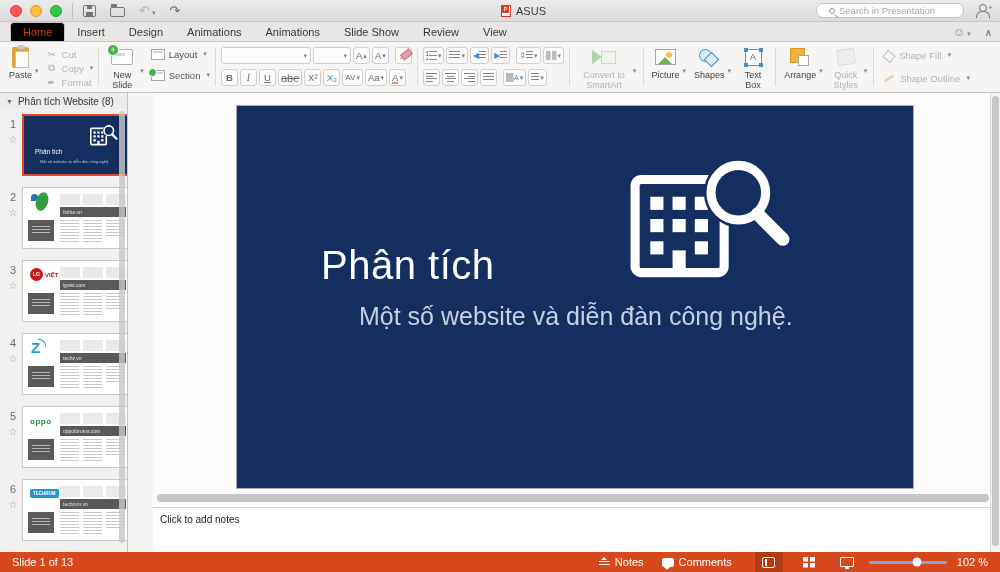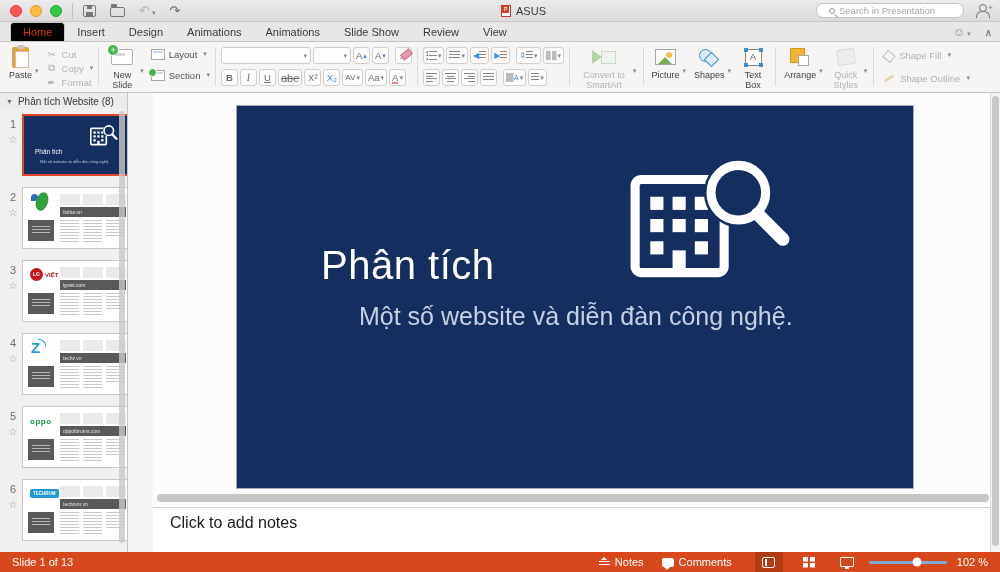--- a/index.html
+++ b/index.html
@@ -154,21 +154,21 @@
 
   
   .editor { position:absolute; top:93px; left:153px; width:847px; height:459px; background:#fcfcfc; }
   .slide { position:absolute; left:83px; top:12px; width:678px; height:384px; background:#152e60; border:1px solid #a8adb8; }
   .slide-title { position:absolute; left:84px; top:137px; color:#fff; font-size:40px; font-weight:300; letter-spacing:.5px; }
   .slide-sub { position:absolute; left:122px; top:196px; color:#c6d0e4; font-size:25px; font-weight:300; }
   .slide-icon { position:absolute; left:388px; top:48px; }
   .hscroll { position:absolute; left:4px; top:401px; width:832px; height:8px; background:#c7c6c5; border-radius:4px; }
   .notes-sep { position:absolute; left:0; top:414px; width:847px; height:1px; background:#d4d2d0; }
   .notes { position:absolute; left:0; top:415px; width:837px; height:44px; background:#fff; }
-  .notes-text { position:absolute; left:7px; top:6px; font-size:16px; color:#1b1a19;margin-left:10px; }
+  .notes-text { position:absolute; left:7px; top:6px; font-size:10px; color:#1b1a19; }
   .vscroll-track { position:absolute; right:0; top:0; width:10px; height:459px; background:#f4f3f2; border-left:1px solid #dddbd9; }
   .vscroll-thumb { position:absolute; right:1.5px; top:3px; width:7px; height:450px; background:#c9c8c7; border-radius:4px; }
 
   
   .statusbar { position:absolute; top:552px; left:0; width:1000px; height:20px; background:#d8481d;
     color:#fff; display:flex; align-items:center; font-size:11px; }
   .sb-left { margin-left:12px; }
   .sb-right { margin-left:auto; display:flex; align-items:center; height:100%; }
   .st-item { display:flex; align-items:center; gap:5px; padding:0 9px; height:100%; }
   .notes-ic { width:11px; height:9px;

